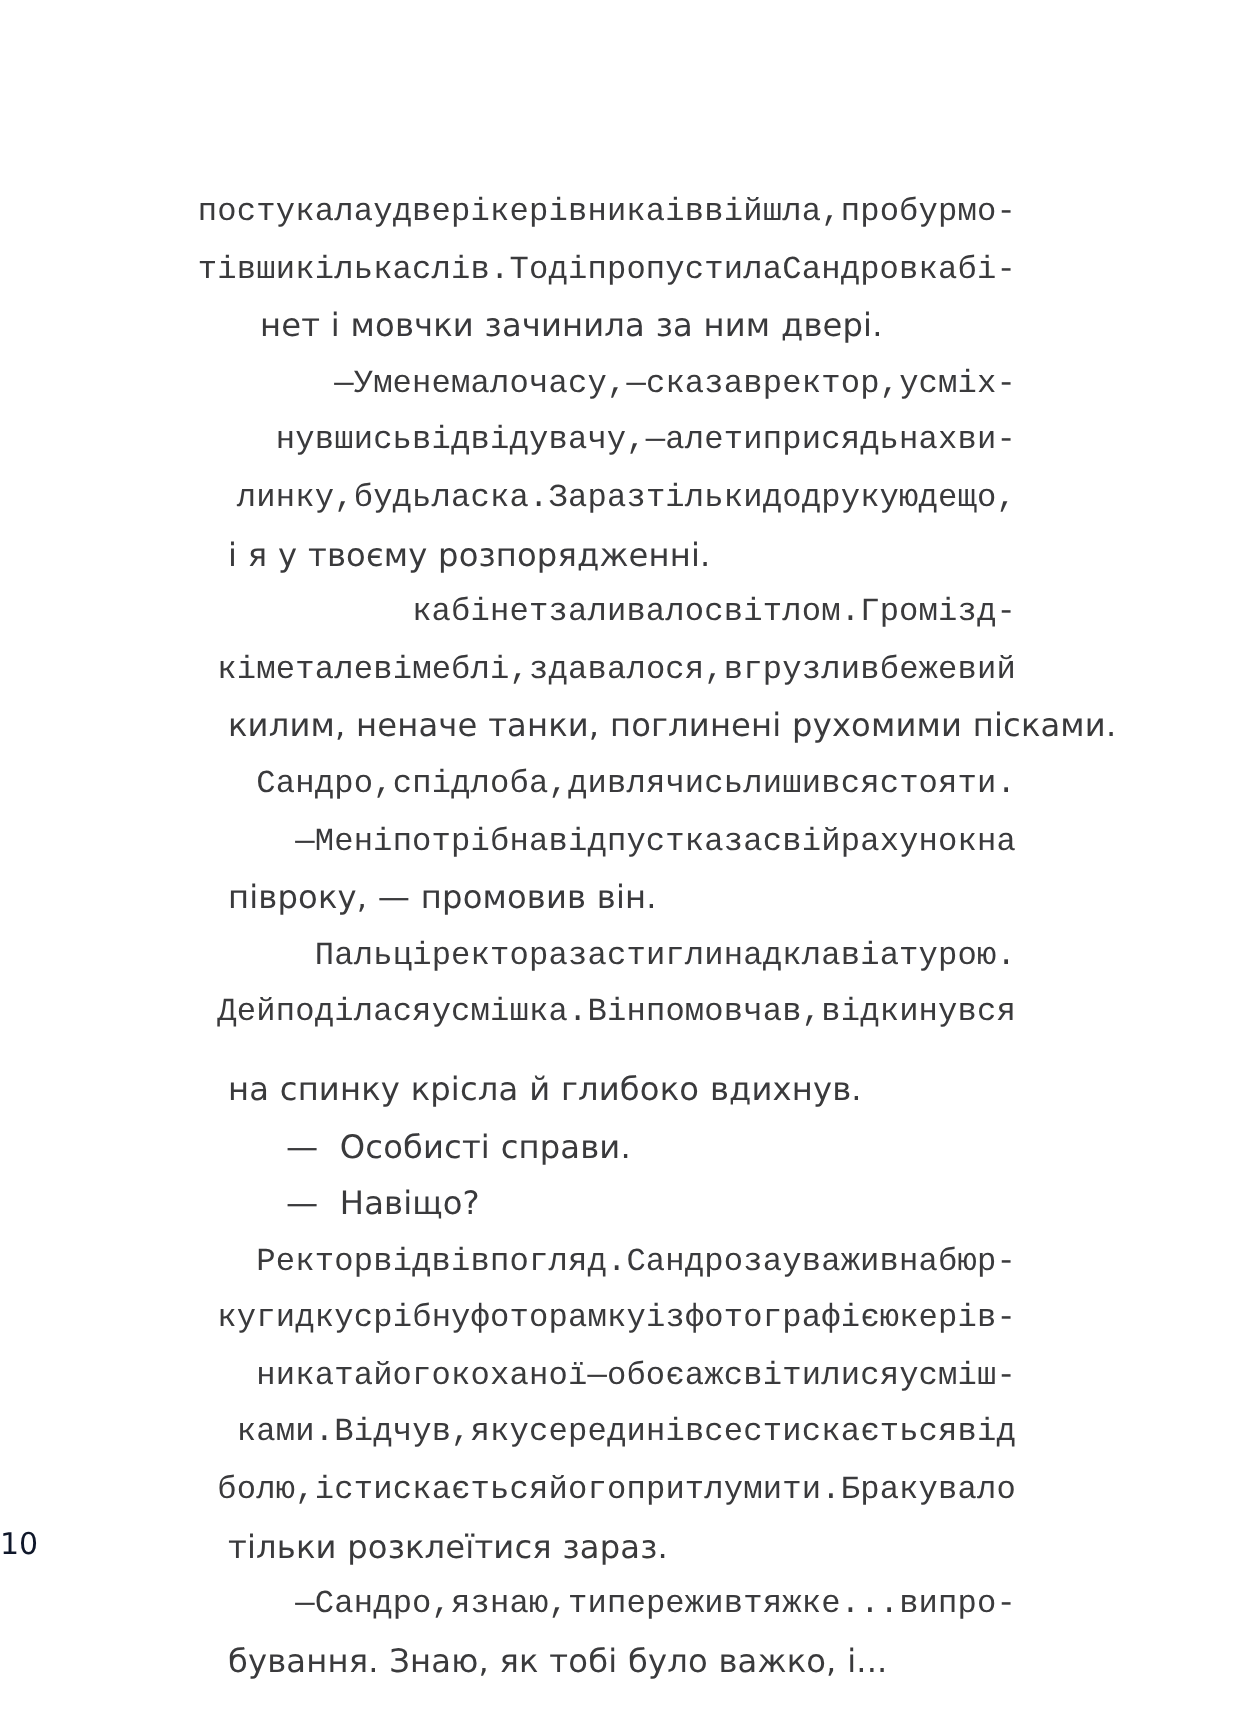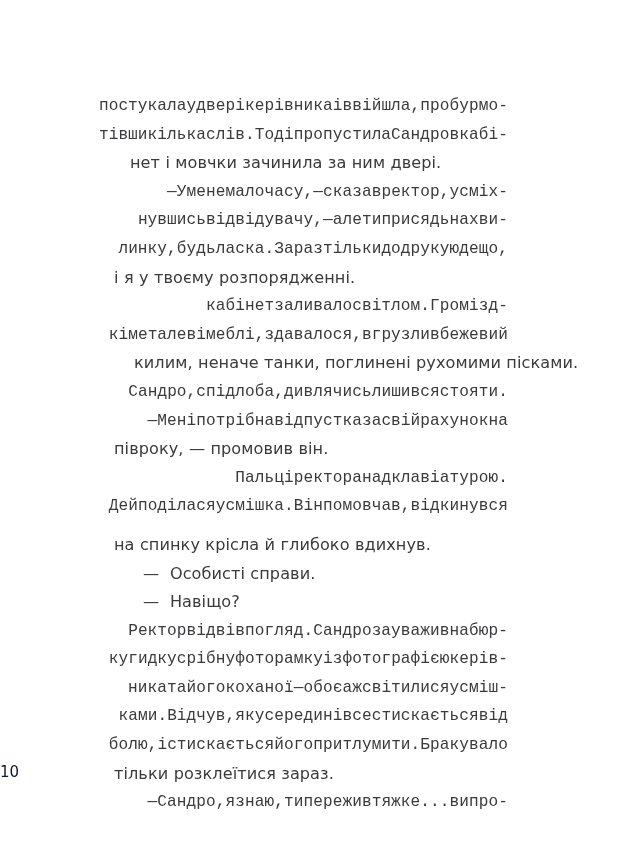--- a/index.html
+++ b/index.html
@@ -88,46 +88,47 @@
       </p>
       <p class="para">
         <span class="line just"><span class="ind"></span><span>—</span><span>У</span><span>мене</span><span>мало</span><span>часу,</span><span>—</span><span>сказав</span><span>ректор,</span><span>усміх-</span></span>
         <span class="line just"><span>нувшись</span><span>відвідувачу,</span><span>—</span><span>але</span><span>ти</span><span>присядь</span><span>на</span><span>хви-</span></span>
         <span class="line just"><span>линку,</span><span>будь</span><span>ласка.</span><span>Зараз</span><span>тільки</span><span>додрукую</span><span>дещо,</span></span>
         <span class="line" style="display: block;">і я у твоєму розпорядженні.</span>
       </p>
       <p class="para">
         <span class="line just"><span class="ind"></span><span>кабінет</span><span>заливало</span><span>світлом.</span><span>Громізд-</span></span>
         <span class="line just"><span>кі</span><span>металеві</span><span>меблі,</span><span>здавалося,</span><span>вгрузли</span><span>в</span><span>бежевий</span></span>
-        <span class="line" style="display: block; margin-left: 20px;">килим, неначе танки, поглинені рухомими пісками.</span>
+        <span class="line" style="display: block;">килим, неначе танки, поглинені рухомими пісками.</span>
       </p>
       <p class="para">
         <span class="line just"><span class="ind"></span><span>Сандро,</span><span>спідлоба,</span><span>дивлячись</span><span>лишився</span><span>стояти.</span></span>
       </p>
       <p class="para">
         <span class="line just"><span class="ind"></span><span>—</span><span>Мені</span><span>потрібна</span><span>відпустка</span><span>за</span><span>свій</span><span>рахунок</span><span>на</span></span>
         <span class="line" style="display: block;">півроку, — промовив він.</span>
       </p>
       <p class="para">
-        <span class="line just"><span class="ind"></span><span>Пальці</span><span>ректора</span><span>над</span><span>клавіатурою.</span></span>
+        <span class="line just"><span class="ind"></span><span>Пальці</span><span>ректора</span><span>застигли</span><span>над</span><span>клавіатурою.</span></span>
         <span class="line just"><span>Де</span><span>й</span><span>поділася</span><span>усмішка.</span><span>Він</span><span>помовчав,</span><span>відкинувся</span></span>
         <span class="line" style="display: block; margin-top: 10px;">на спинку крісла й глибоко вдихнув.</span>
       </p>
       <p class="para">
         <span class="line" style="display: block; padding-left: 0px; text-indent: 29px;">—  Особисті справи.</span>
       </p>
       <p class="para">
         <span class="line" style="display: block; padding-left: 0px; text-indent: 29px;">—  Навіщо?</span>
       </p>
       <p class="para">
         <span class="line just"><span class="ind"></span><span>Ректор</span><span>відвів</span><span>погляд.</span><span>Сандро</span><span>зауважив</span><span>на</span><span>бюр-</span></span>
         <span class="line just"><span>ку</span><span>гидку</span><span>срібну</span><span>фоторамку</span><span>із</span><span>фотографією</span><span>керів-</span></span>
         <span class="line just"><span>ника</span><span>та</span><span>його</span><span>коханої</span><span>—</span><span>обоє</span><span>аж</span><span>світилися</span><span>усміш-</span></span>
         <span class="line just"><span>ками.</span><span>Відчув,</span><span>як</span><span>усередині</span><span>все</span><span>стискається</span><span>від</span></span>
         <span class="line just"><span>болю,</span><span>і</span><span>стискається</span><span>його</span><span>притлумити.</span><span>Бракувало</span></span>
         <span class="line" style="display: block;">тільки розклеїтися зараз.</span>
       </p>
       <p class="para">
         <span class="line just"><span class="ind"></span><span>—</span><span>Сандро,</span><span>я</span><span>знаю,</span><span>ти</span><span>пережив</span><span>тяжке...</span><span>випро-</span></span>
+        <span class="line" style="display: block;">бування. Знаю, як тобі було важко, і...</span>
       </p>
     </div>
   <div class="page-number">10</div>
 </div>
 
 </body></html>

